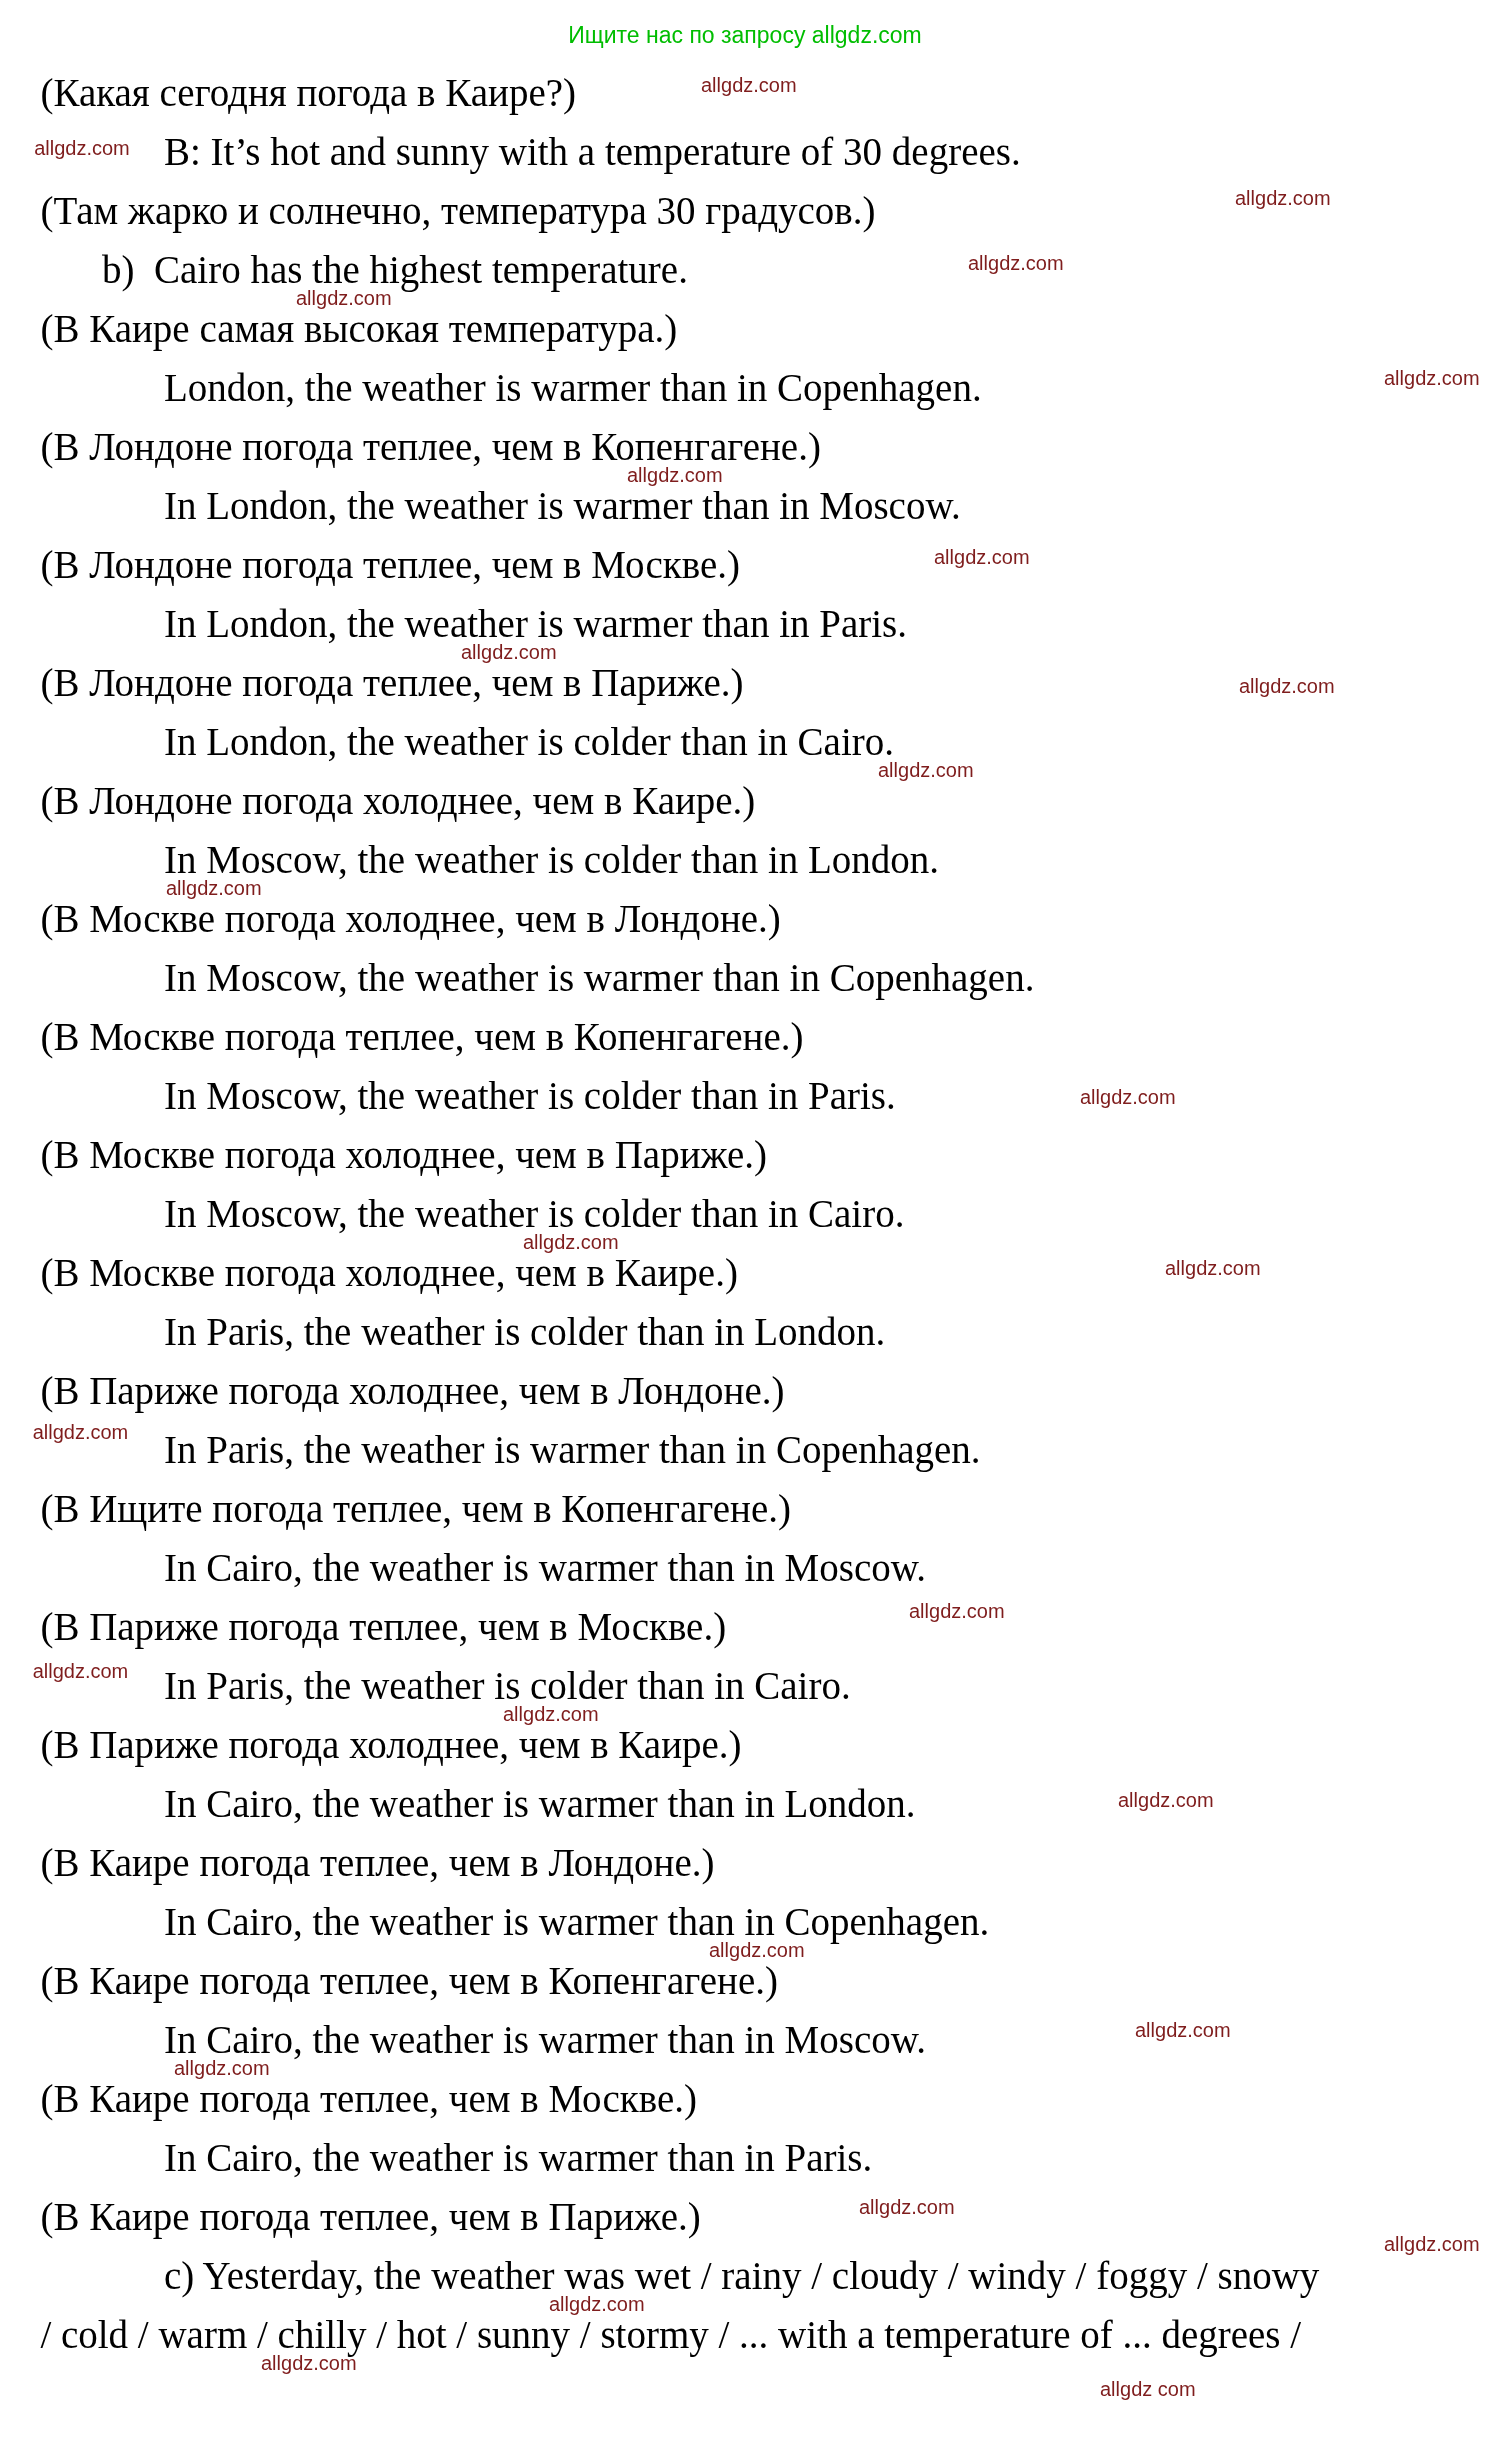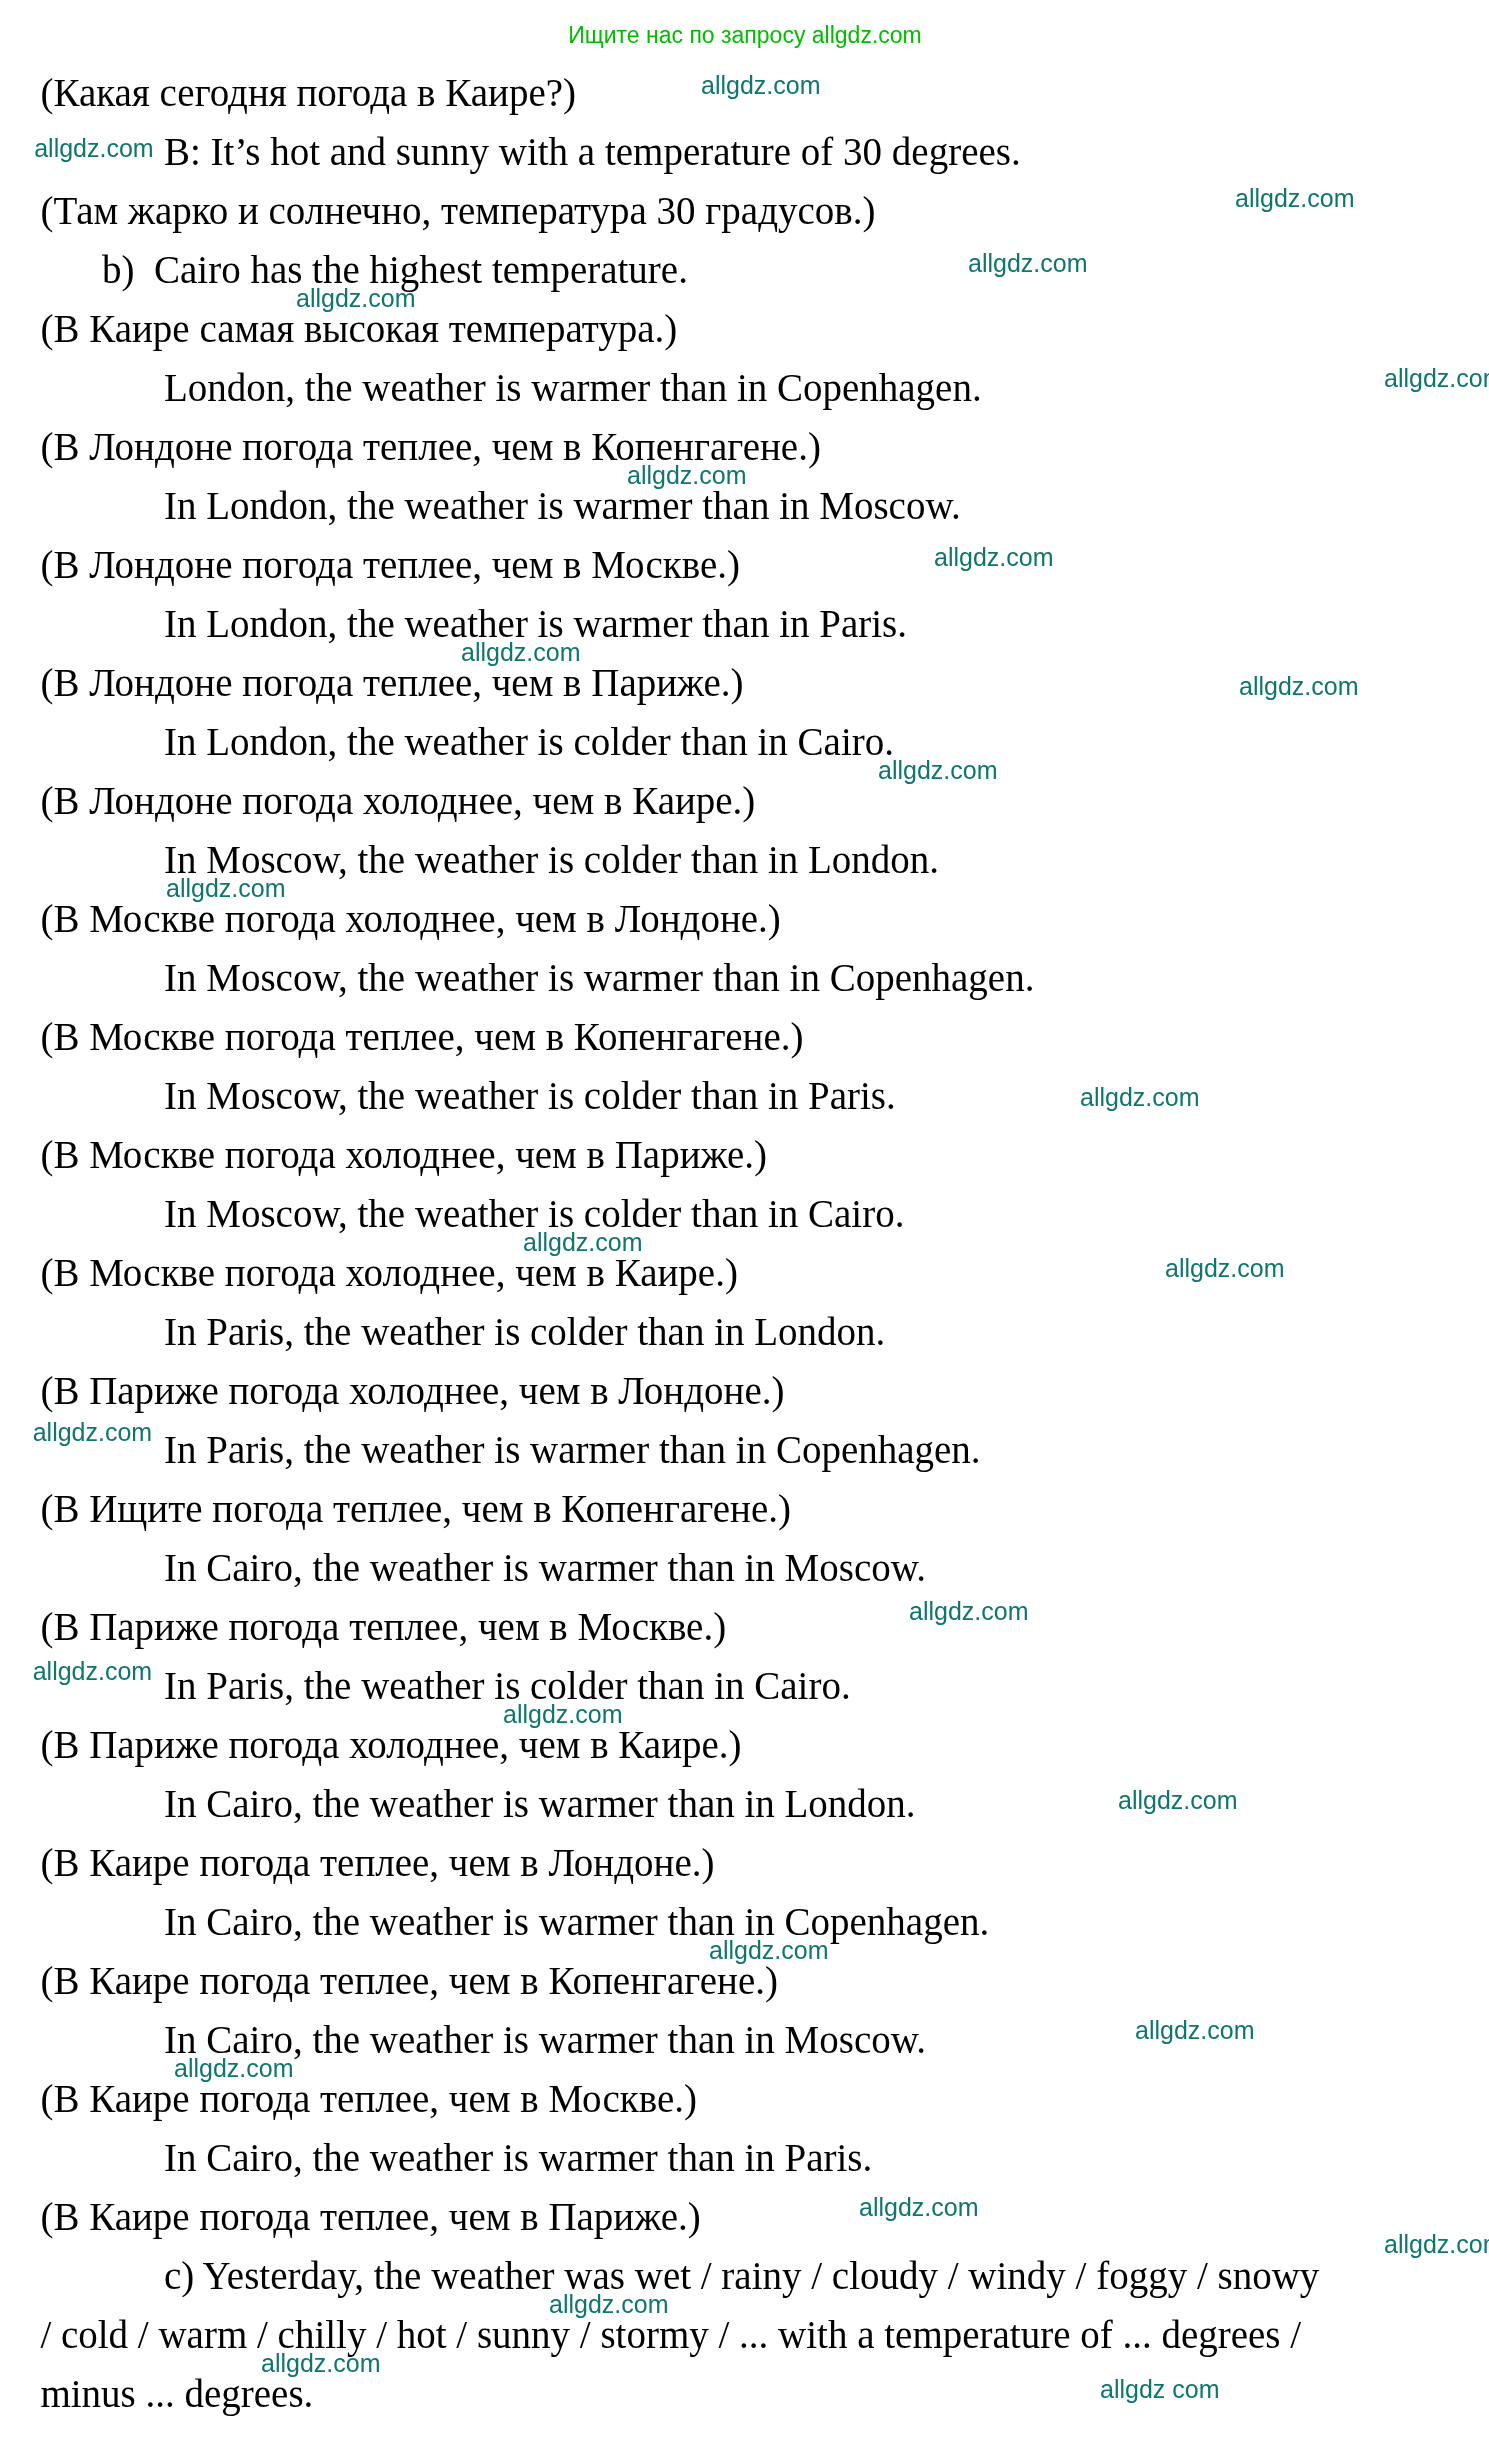--- a/index.html
+++ b/index.html
@@ -42,23 +42,23 @@
     font-size: 39px;
     white-space: nowrap;
     padding-left: 12.4px;
   }
   .line.eng { padding-left: 136px; }
   .line.label { padding-left: 74px; }
   .line .txt { display: inline-block; }
   .wm {
     position: absolute;
     font-family: "Liberation Sans", "DejaVu Sans", sans-serif;
-    font-size: 25px;
+    font-size: 20px;
     line-height: 23px;
-    color: #0f766e;
+    color: #7f1d1d;
     white-space: nowrap;
   }
 </style>
 </head>
 <body>
 
 <div class="page">
   <div class="banner top">Ищите нас по запросу allgdz.com</div>
 
   <main id="lines">
@@ -94,18 +94,18 @@
       <div class="line eng"><span class="txt">In Cairo, the weather is warmer than in London.</span><span class="wm" style="left: 1090px; top: 15.5px;">allgdz.com</span></div>
       <div class="line rus"><span class="txt">(В Каире погода теплее, чем в Лондоне.)</span></div>
       <div class="line eng"><span class="txt">In Cairo, the weather is warmer than in Copenhagen.</span><span class="wm" style="left: 681px; top: 47px;">allgdz.com</span></div>
       <div class="line rus"><span class="txt">(В Каире погода теплее, чем в Копенгагене.)</span></div>
       <div class="line eng"><span class="txt">In Cairo, the weather is warmer than in Moscow.</span><span class="wm" style="left: 1107px; top: 9.3px;">allgdz.com</span><span class="wm" style="left: 146px; top: 47px;">allgdz.com</span></div>
       <div class="line rus"><span class="txt">(В Каире погода теплее, чем в Москве.)</span></div>
       <div class="line eng"><span class="txt">In Cairo, the weather is warmer than in Paris.</span></div>
       <div class="line rus"><span class="txt">(В Каире погода теплее, чем в Париже.)</span><span class="wm" style="left: 831px; top: 9.3px;">allgdz.com</span></div>
       <div class="line eng"><span class="txt">c) Yesterday, the weather was wet / rainy / cloudy / windy / foggy / snowy</span><span class="wm" style="left: 1356px; top: -12.4px;">allgdz.com</span><span class="wm" style="left: 521px; top: 47px;">allgdz.com</span></div>
       <div class="line rus"><span class="txt">/ cold / warm / chilly / hot / sunny / stormy / ... with a temperature of ... degrees /</span><span class="wm" style="left: 233px; top: 47px;">allgdz.com</span></div>
-      <div class="line rus"><span class="txt">minus ... degrees.</span><span class="wm" style="left: 1072px; top: 14px;">allgdz com</span></div>
+      <div class="line rus"><span class="wm" style="left: 1072px; top: 14px;">allgdz com</span></div>
     </main>
 
   <div class="banner bottom">allgdz com  //  аллгдз ком  //  аллгдз com</div>
 </div>
 
 
 </body></html>

